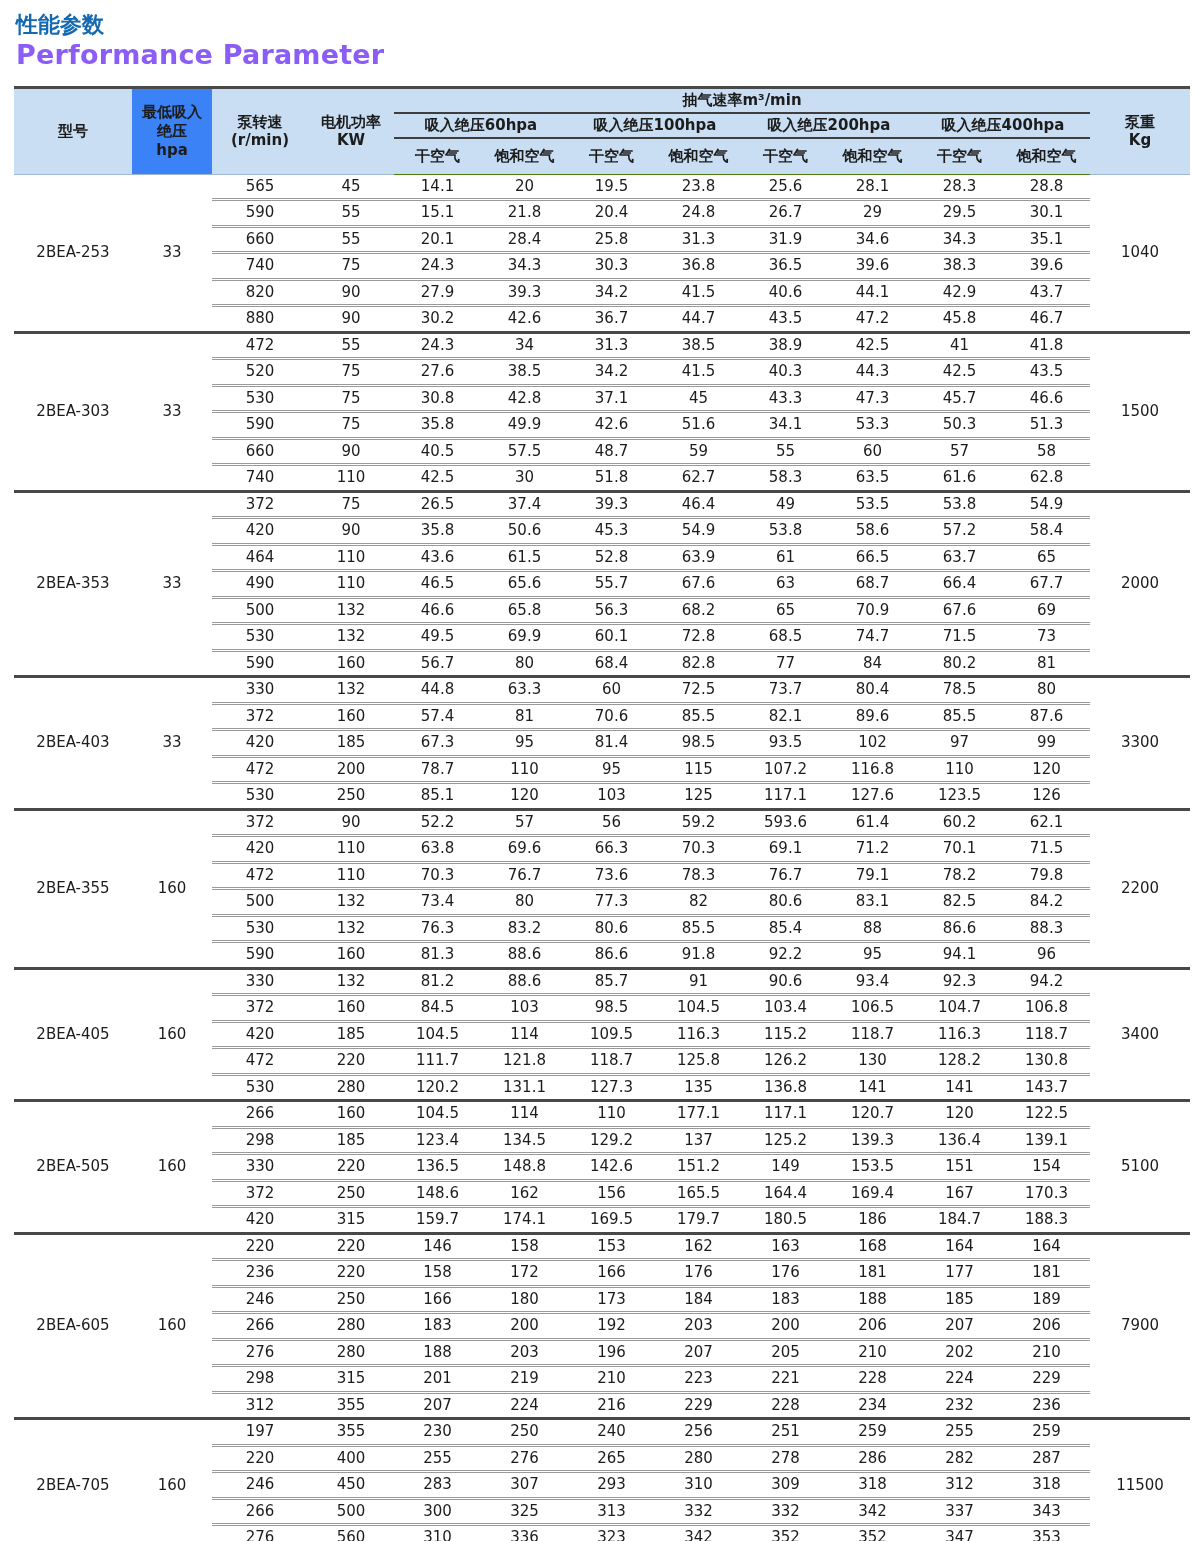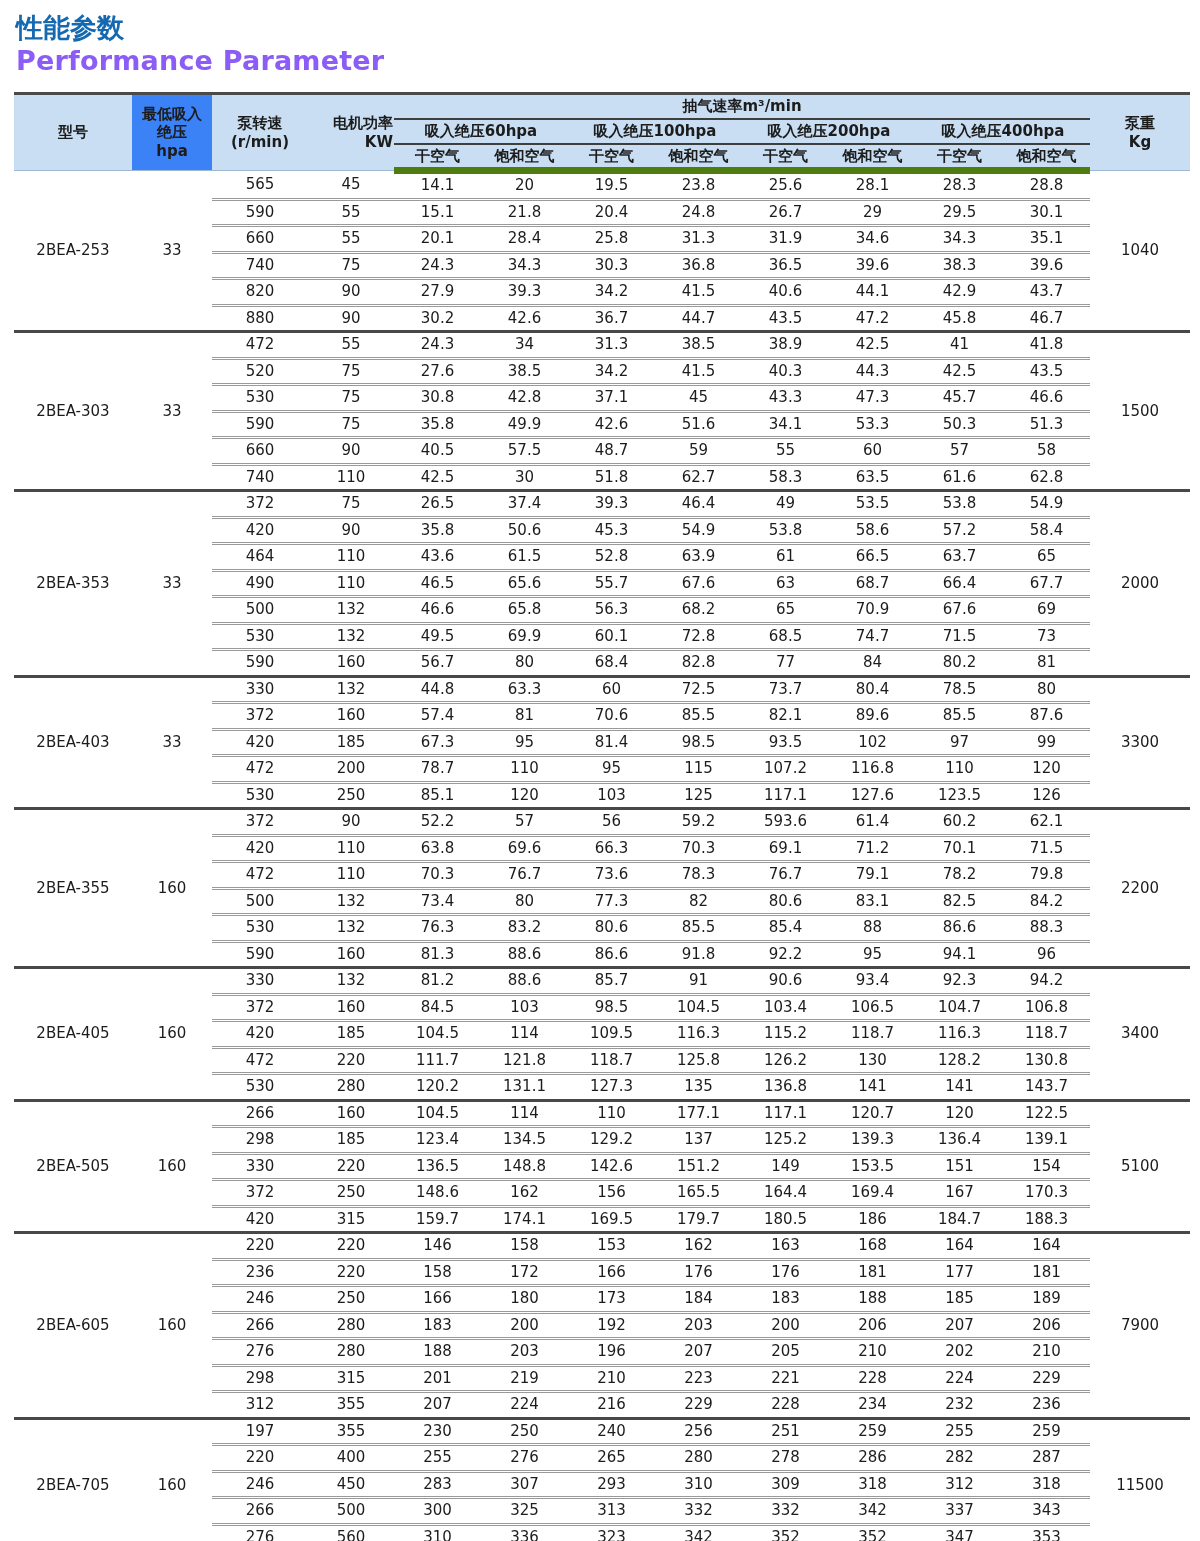--- a/index.html
+++ b/index.html
@@ -4,40 +4,40 @@
 <style>
   html,body{margin:0;padding:0;background:#ffffff;}
   body{
     width:1200px;min-height:1541px;
     font-family:"DejaVu Sans","Liberation Sans",sans-serif;
     color:#1c1c1c;
     -webkit-font-smoothing:antialiased;
   }
   .page{padding:8px 12px 0 14px;}
   .title-zh{
-    font-size:27px;font-weight:bold;margin:4px 0 2px 2px;line-height:1.15;
+    font-size:22px;font-weight:bold;margin:4px 0 2px 2px;line-height:1.15;
   }
   .title-en{
     font-size:27px;font-weight:bold;margin:0 0 16px 2px;line-height:1.15;letter-spacing:0.2px;
   }
   table.perf{
     width:1176px;border-collapse:collapse;table-layout:fixed;
     border-top:3px solid #4a4a4a;
     font-size:15px;
   }
   table.perf thead th{
     font-weight:bold;
     padding:3px 1px;
     vertical-align:middle;
     line-height:1.25;
     white-space:pre-line;
     font-size:15px;
   }
   table.perf thead th.merged{border-bottom:1px solid #9cb8d2;}
-  table.perf thead th.sub{border-bottom:7px solid #4d7c0f;padding:2px 1px;}
+  table.perf thead th.sub{border-bottom:1px solid #4d7c0f;padding:8px 1px;}
   table.perf thead th.rate-title{border-bottom:2px solid #3e3e3e;padding:2px 1px;}
   table.perf thead th.pgroup{border-bottom:2px solid #3e3e3e;padding:2px 1px;}
   table.perf tbody td{
     text-align:center;
     padding:2px 1px;
     line-height:1.3;
   }
   table.perf tbody tr.sep td{border-top:3px double #9a9a9a;}
   table.perf tbody tr.group-start td{border-top:3px solid #484848;}
   table.perf tbody tr.group-start.first td{border-top:none;}
@@ -69,21 +69,21 @@
       <col style="width:100px">
     </colgroup>
     <thead>
         <tr>
           <th rowspan="3" class="merged" style="background: rgb(201, 222, 242);">型号</th>
           <th rowspan="3" class="merged" style="background: #3b82f6;">最低吸入
 绝压
 hpa</th>
           <th rowspan="3" class="merged" style="background: rgb(201, 222, 242);">泵转速
 (r/min)</th>
-          <th rowspan="3" class="merged" style="background: rgb(201, 222, 242); text-align: right;">电机功率
+          <th rowspan="3" class="merged" style="background: rgb(201, 222, 242);">电机功率
 KW</th>
           <th colspan="8" class="rate-title" style="background: rgb(201, 222, 242);">抽气速率m³/min</th>
           <th rowspan="3" class="merged" style="background: rgb(201, 222, 242);">泵重
 Kg</th>
         </tr>
         <tr>
           <th colspan="2" class="pgroup" style="background: rgb(201, 222, 242);">吸入绝压60hpa</th>
           <th colspan="2" class="pgroup" style="background: rgb(201, 222, 242);">吸入绝压100hpa</th>
           <th colspan="2" class="pgroup" style="background: rgb(201, 222, 242); text-align: center;">吸入绝压200hpa</th>
           <th colspan="2" class="pgroup" style="background: rgb(201, 222, 242); margin-top: 31px;">吸入绝压400hpa</th>

